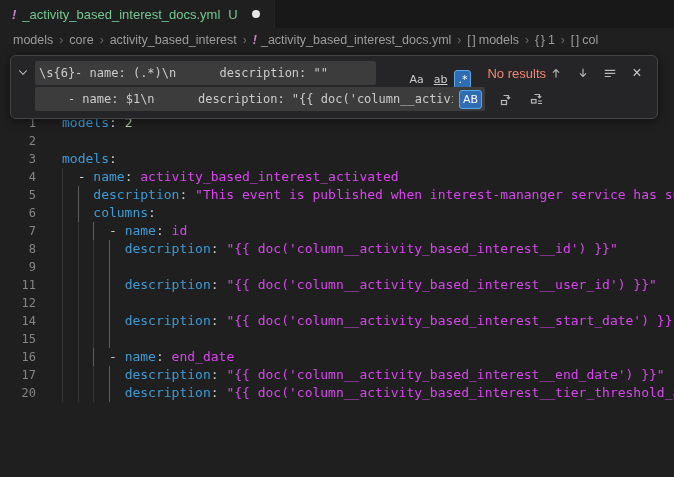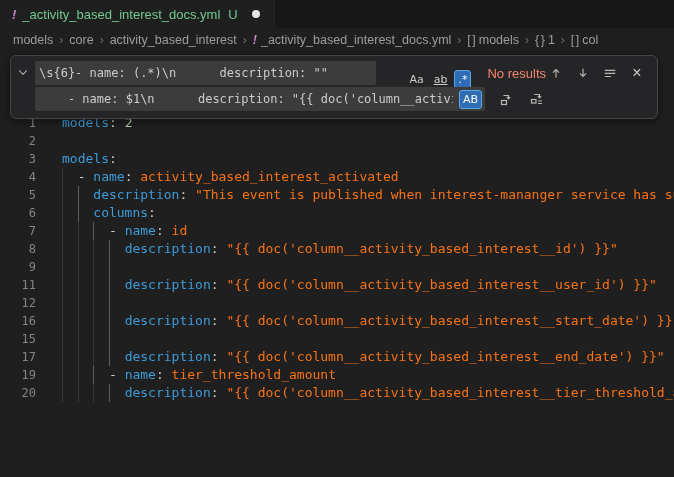--- a/index.html
+++ b/index.html
@@ -39,21 +39,21 @@
   .code-line { display:flex; height:18px; }
   .ln {
     width:36px; flex:0 0 36px; text-align:right; color:#858585;
     font-size:12px; line-height:18px; user-select:none;
   }
   .lc { position:relative; padding-left:26px; white-space:pre; flex:1; overflow:hidden; }
   .guide { position:absolute; top:0; bottom:0; width:1px; background:#353535; }
   .guide.active { background:#5e5e5e; }
   .tok-key { color:#3d9cd8; }
   .tok-punct { color:#cccccc; }
-  .tok-str { color:#f97316; }
+  .tok-str { color:#d946ef; }
   .tok-num { color:#b5cea8; }
   
   .find-widget {
     position:absolute; left:10px; top:3px; width:648px;
     background:#252527; border:1px solid #454545; border-radius:6px;
     box-shadow:0 2px 8px rgba(0,0,0,.5);
     padding:4px 10px 6px 0; z-index:5;
   }
   .fw-row { display:flex; align-items:center; height:26px; }
   .fw-toggle-col {
@@ -251,34 +251,34 @@
       </div>
       <div class="code-line">
         <div class="ln">11</div>
         <div class="lc"><span class="guide" style="left: calc(0ch + 26px);"></span><span class="guide" style="left: calc(2ch + 26px);"></span><span class="guide" style="left: calc(4ch + 26px);"></span><span class="guide active" style="left: calc(6ch + 26px);"></span><span class="tok-punct">        </span><span class="tok-key">description</span><span class="tok-punct">: </span><span class="tok-str">"{{ doc('column__activity_based_interest__user_id') }}"</span></div>
       </div>
       <div class="code-line">
         <div class="ln">12</div>
         <div class="lc"><span class="guide" style="left: calc(0ch + 26px);"></span><span class="guide" style="left: calc(2ch + 26px);"></span><span class="guide" style="left: calc(4ch + 26px);"></span><span class="guide active" style="left: calc(6ch + 26px);"></span></div>
       </div>
       <div class="code-line">
-        <div class="ln">16</div>
+        <div class="ln">14</div>
         <div class="lc"><span class="guide" style="left: calc(0ch + 26px);"></span><span class="guide" style="left: calc(2ch + 26px);"></span><span class="guide" style="left: calc(4ch + 26px);"></span><span class="guide active" style="left: calc(6ch + 26px);"></span><span class="tok-punct">        </span><span class="tok-key">description</span><span class="tok-punct">: </span><span class="tok-str">"{{ doc('column__activity_based_interest__start_date') }}"</span></div>
       </div>
       <div class="code-line">
         <div class="ln">15</div>
         <div class="lc"><span class="guide" style="left: calc(0ch + 26px);"></span><span class="guide" style="left: calc(2ch + 26px);"></span><span class="guide" style="left: calc(4ch + 26px);"></span><span class="guide active" style="left: calc(6ch + 26px);"></span></div>
       </div>
       <div class="code-line">
+        <div class="ln">16</div>
+        <div class="lc"><span class="guide" style="left: calc(0ch + 26px);"></span><span class="guide" style="left: calc(2ch + 26px);"></span><span class="guide active" style="left: calc(4ch + 26px);"></span><span class="tok-punct">      - </span><span class="tok-key">name</span><span class="tok-punct">: </span><span class="tok-str">end_date</span></div>
+      </div>
+      <div class="code-line">
         <div class="ln">17</div>
         <div class="lc"><span class="guide" style="left: calc(0ch + 26px);"></span><span class="guide" style="left: calc(2ch + 26px);"></span><span class="guide" style="left: calc(4ch + 26px);"></span><span class="guide active" style="left: calc(6ch + 26px);"></span><span class="tok-punct">        </span><span class="tok-key">description</span><span class="tok-punct">: </span><span class="tok-str">"{{ doc('column__activity_based_interest__end_date') }}"</span></div>
       </div>
       <div class="code-line">
-        <div class="ln">19</div>
-        <div class="lc"><span class="guide" style="left: calc(0ch + 26px);"></span><span class="guide" style="left: calc(2ch + 26px);"></span><span class="guide active" style="left: calc(4ch + 26px);"></span><span class="tok-punct">      - </span><span class="tok-key">name</span><span class="tok-punct">: </span><span class="tok-str">tier_threshold_amount</span></div>
-      </div>
-      <div class="code-line">
         <div class="ln">20</div>
         <div class="lc"><span class="guide" style="left: calc(0ch + 26px);"></span><span class="guide" style="left: calc(2ch + 26px);"></span><span class="guide" style="left: calc(4ch + 26px);"></span><span class="guide active" style="left: calc(6ch + 26px);"></span><span class="tok-punct">        </span><span class="tok-key">description</span><span class="tok-punct">: </span><span class="tok-str">"{{ doc('column__activity_based_interest__tier_threshold_amount</span></div>
       </div>
     </div>
 
 </div>
 
 </body></html>

